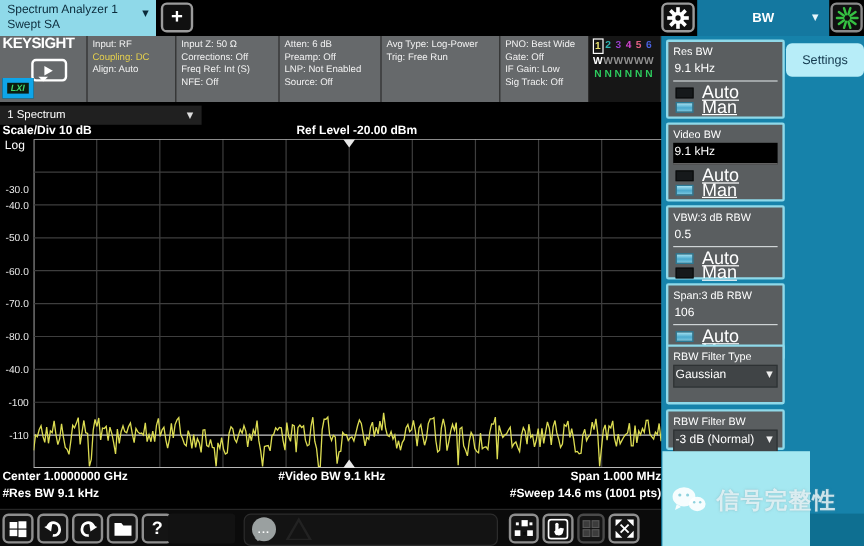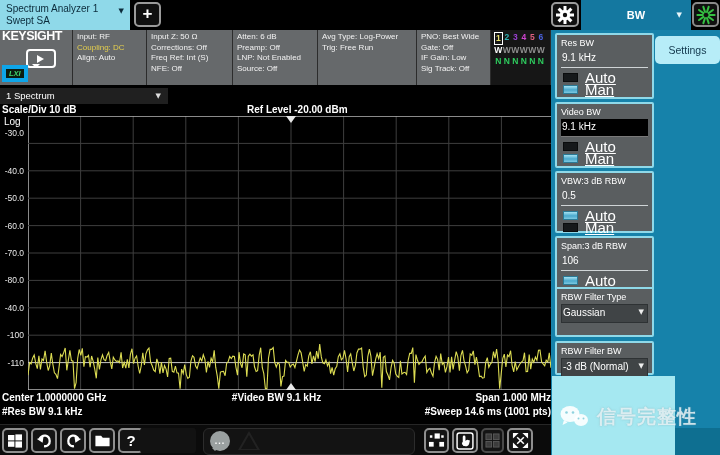--- a/index.html
+++ b/index.html
@@ -208,21 +208,21 @@
   </div>
 
   <div class="trace-select">
     <span>1 Spectrum</span>
     <span class="caret">▼</span>
   </div>
   <div class="scale-label">Scale/Div 10 dB</div>
   <div class="ref-label">Ref Level -20.00 dBm</div>
   <div class="log-label">Log</div>
   <div class="ylabels" id="ylabels">
-      <div class="ylab" style="top: 12px; text-align: center;">-30.0</div>
+      <div class="ylab" style="top: 37px; text-align: center;">-30.0</div>
       <div class="ylab" style="top: 49.8px;">-40.0</div>
       <div class="ylab" style="top: 77.2px;">-50.0</div>
       <div class="ylab" style="top: 104.6px;">-60.0</div>
       <div class="ylab" style="top: 132px;">-70.0</div>
       <div class="ylab" style="top: 159.4px;">-80.0</div>
       <div class="ylab" style="top: 186.8px;">-40.0</div>
       <div class="ylab" style="top: 214.2px;">-100</div>
       <div class="ylab" style="top: 241.6px;">-110</div>
     </div>
 

